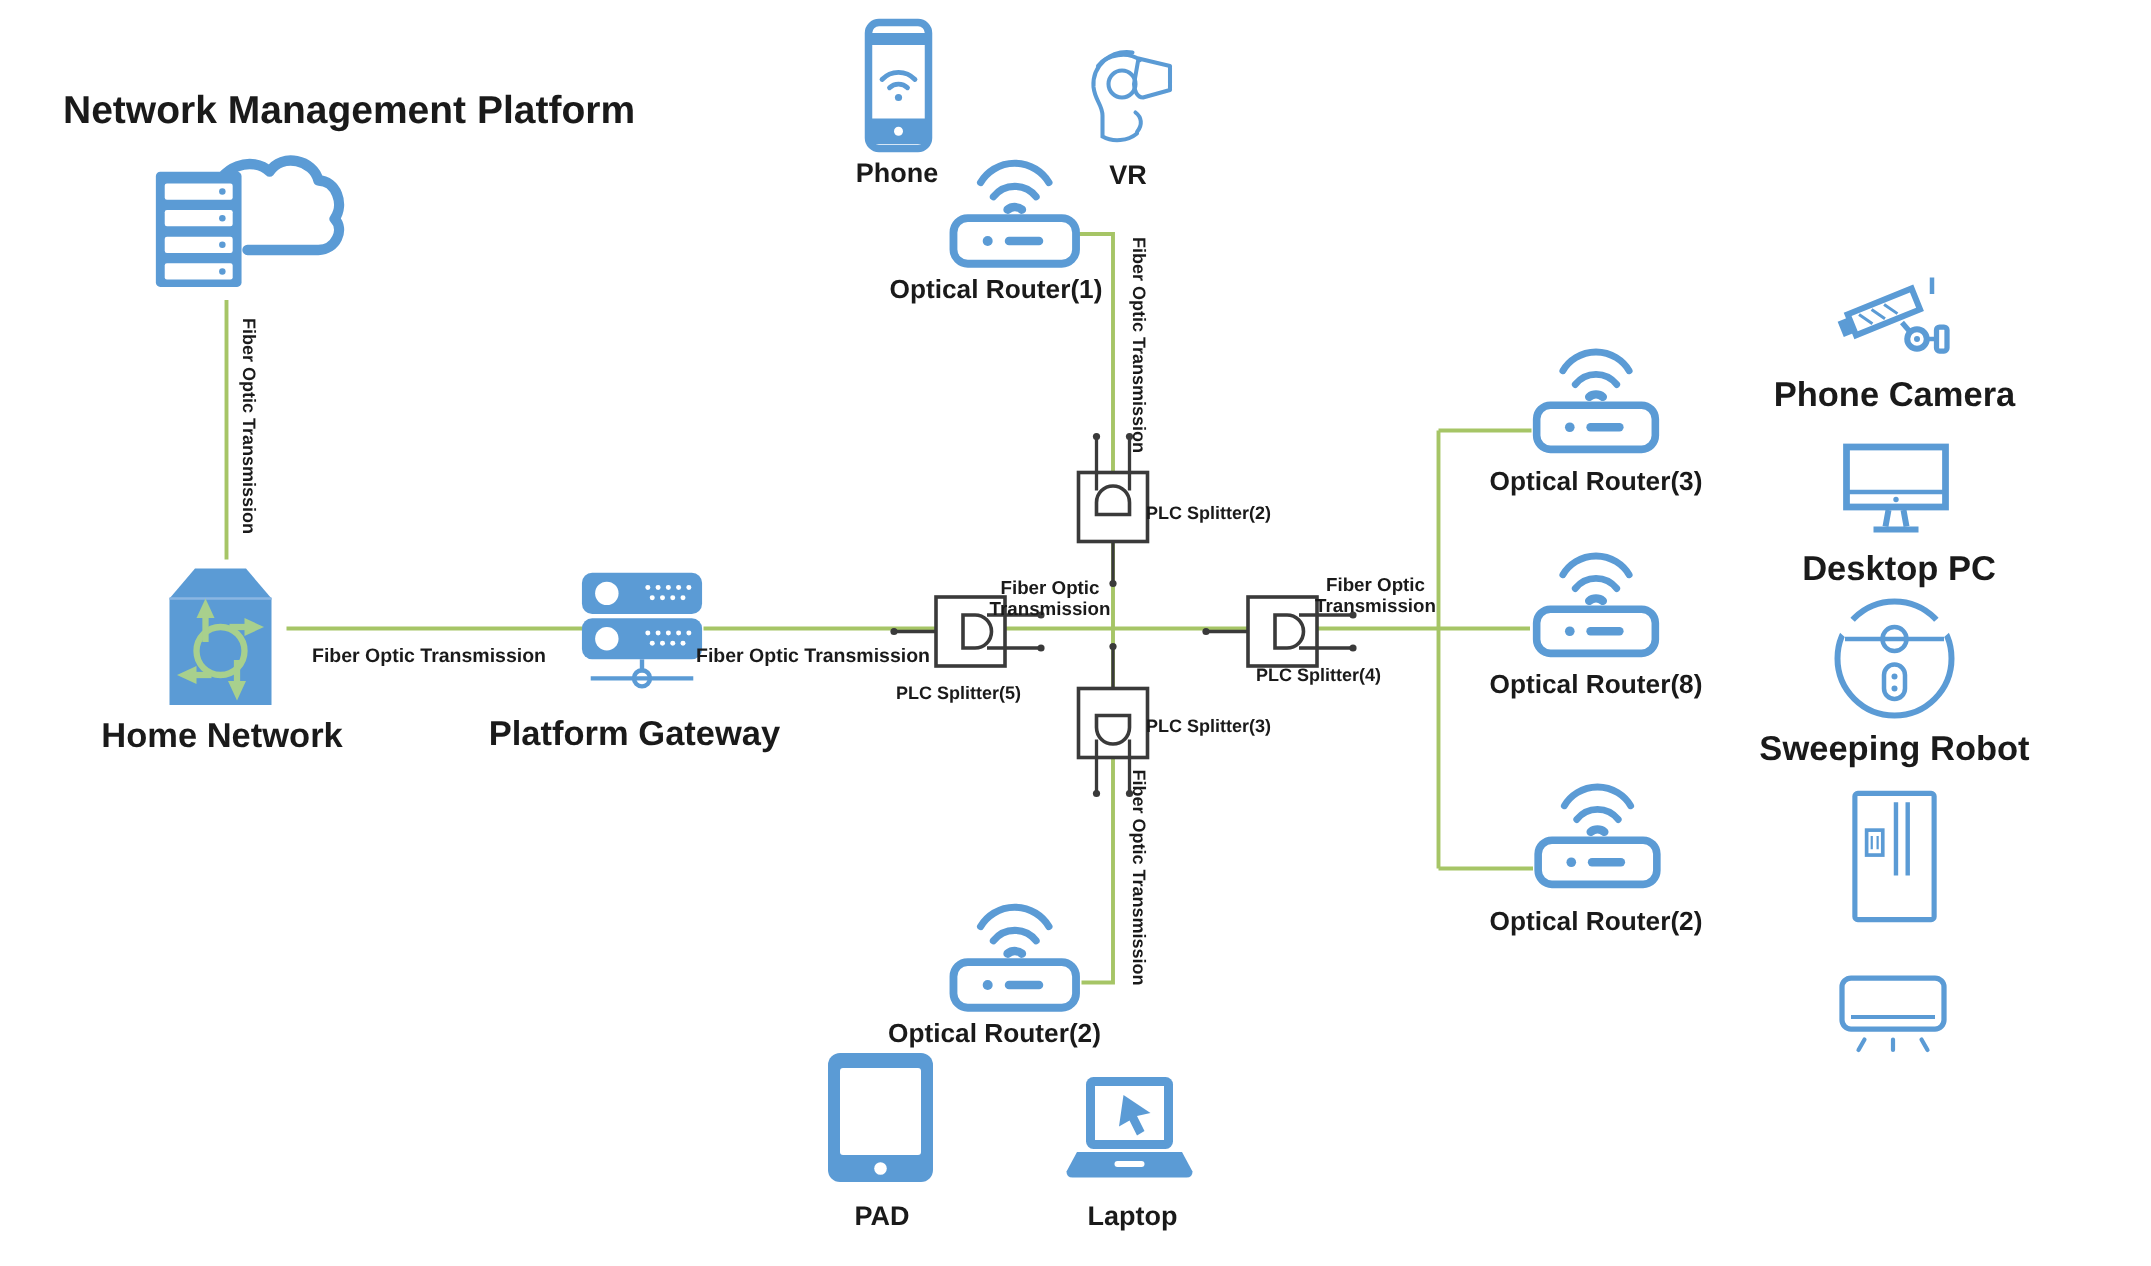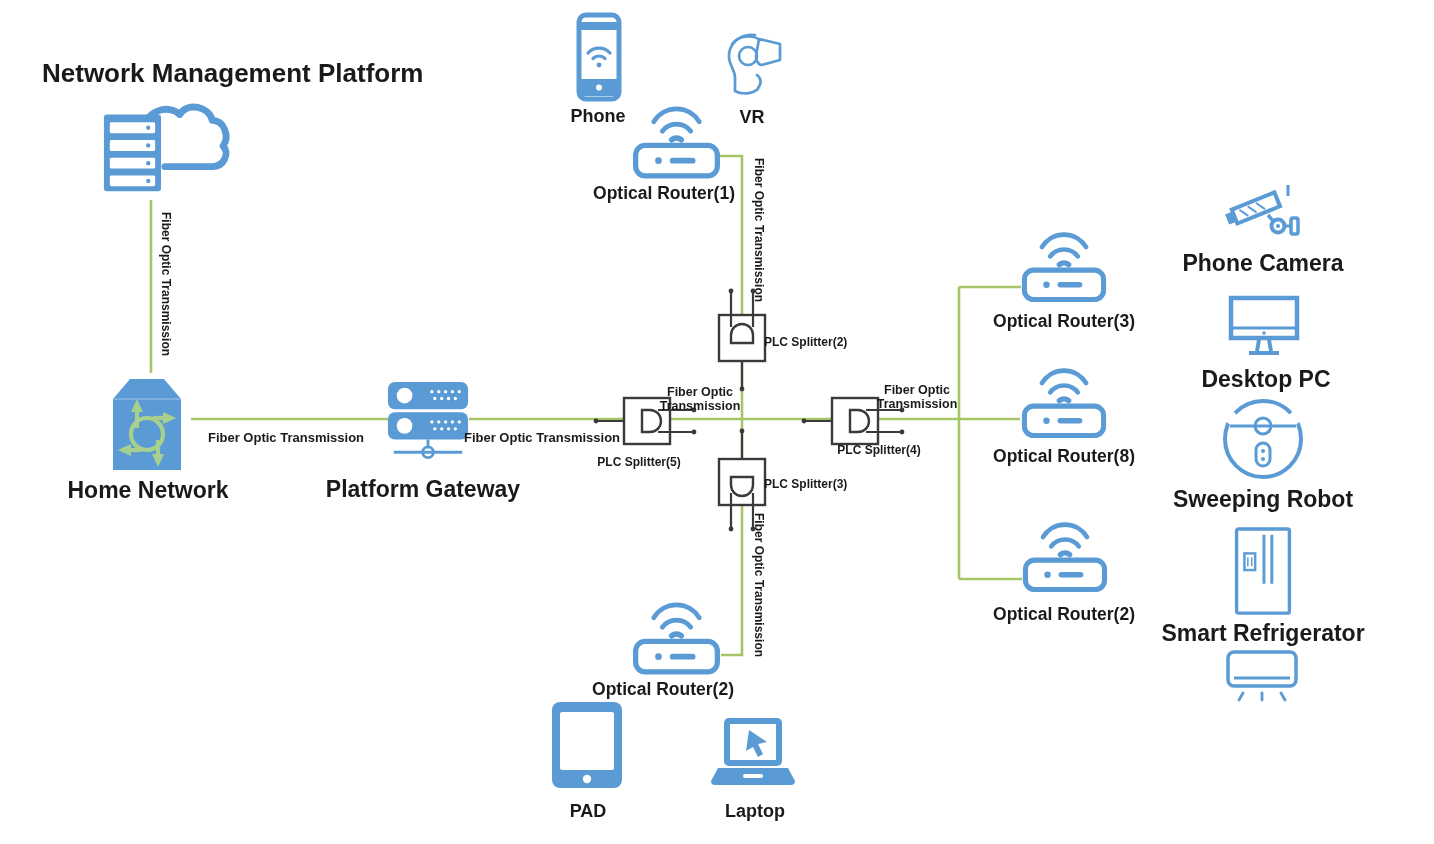--- a/index.html
+++ b/index.html
@@ -269,21 +269,20 @@
     <circle class="flb" cx="43" cy="63" r="2"></circle>
   </svg>
   <div class="lbl med" style="left:1263px;top:499px">Sweeping Robot</div>
 
   <svg style="left:1234px;top:527px" width="58" height="90" viewBox="0 0 58 92">
     <rect class="stb" stroke-width="3.5" x="2" y="2" width="54" height="86" rx="2"></rect>
     <path class="stb" stroke-width="3" d="M30 8 V58 M38 8 V58"></path>
     <rect class="stb" stroke-width="2.5" x="10" y="27" width="11" height="17"></rect>
     <path class="stb" stroke-width="1.5" d="M13.5 31 V40 M17.5 31 V40"></path>
   </svg>
-  <div class="lbl med" style="left:1263px;top:633px">Smart Refrigerator</div>
 
   <svg style="left:1226px;top:650px" width="72" height="54" viewBox="0 0 72 54">
     <rect class="stb" stroke-width="3.5" x="2" y="2" width="68" height="34" rx="6"></rect>
     <path class="stb" stroke-width="2.8" d="M8 28 H64"></path>
     <path class="stb" stroke-width="2.8" stroke-linecap="round" d="M17 43 L13 50 M36 43 V50 M55 43 L59 50"></path>
   </svg>
 
   <div class="fiberv" style="left:173px;top:212px">Fiber Optic Transmission</div>
   <div class="fiber" style="left:286px;top:437px">Fiber Optic Transmission</div>
   <div class="fiber" style="left:542px;top:437px">Fiber Optic Transmission</div>

